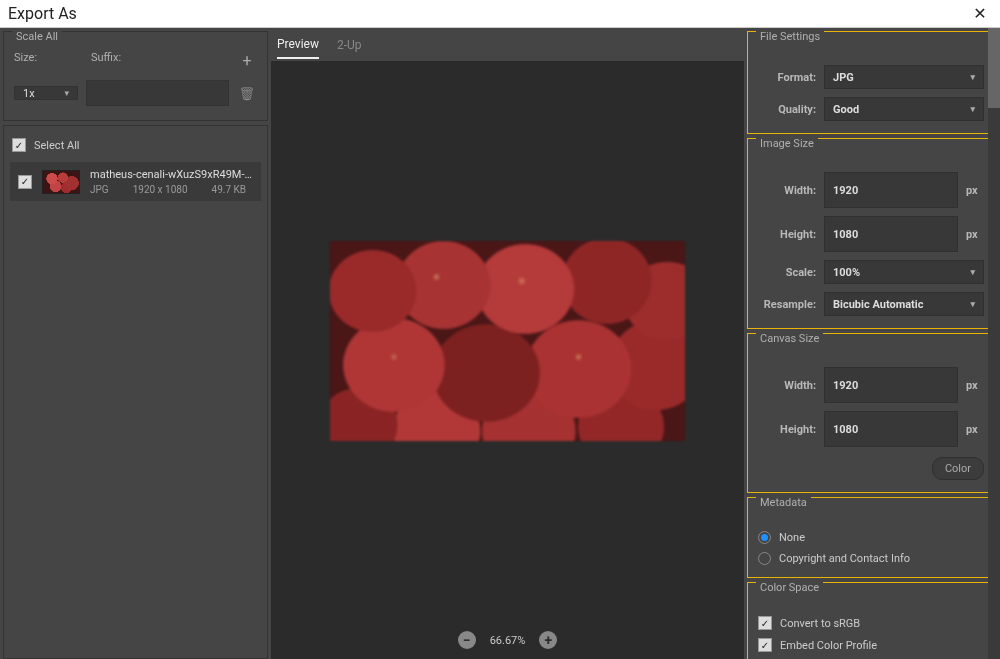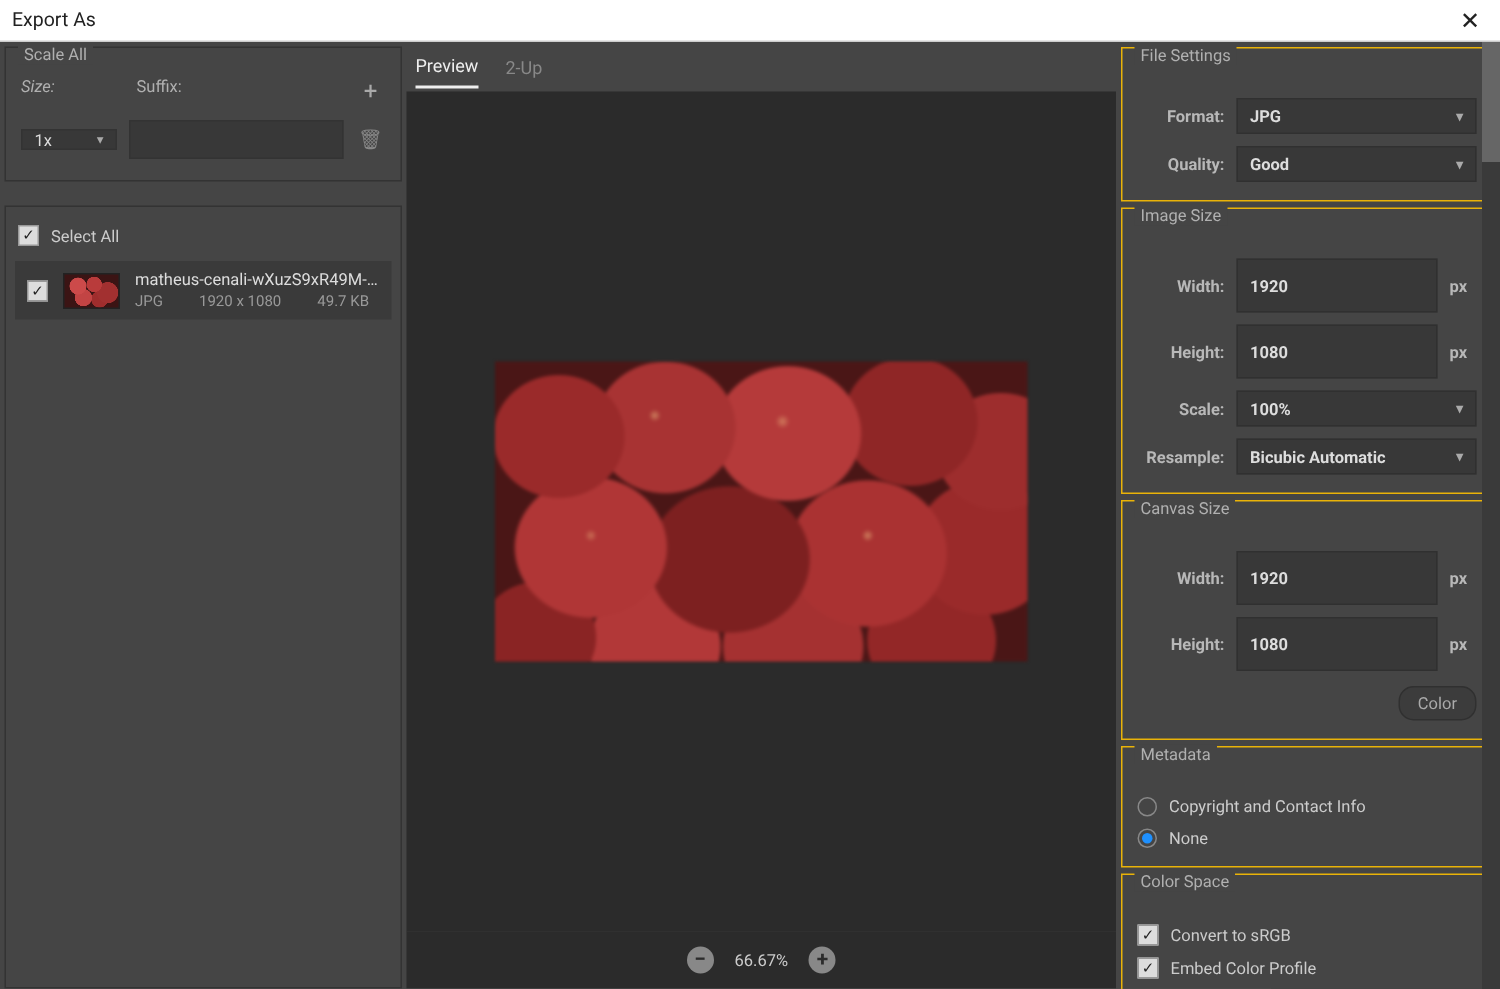--- a/index.html
+++ b/index.html
@@ -1,28 +1,28 @@
 <!DOCTYPE html>
 <html><head>
 <meta charset="utf-8">
 <style>
 * { box-sizing: border-box; margin: 0; padding: 0; font-family: -apple-system, "Segoe UI", Roboto, Arial, sans-serif; }
 body { background: #535353; width: 1000px; height: 659px; overflow: hidden; }
 
 .titlebar { background: #fff; height: 28px; display: flex; align-items: center; padding: 0 8px; justify-content: space-between; border-bottom: 1px solid #ccc; }
-.titlebar .title { font-size: 13px; color: #222; }
+.titlebar .title { font-size: 16px; color: #222; }
 .titlebar .close { font-size: 16px; color: #222; cursor: pointer; width: 24px; text-align: center; }
 
 .dialog { display: flex; height: calc(100% - 28px); background: #454545; padding: 3px 3px 0 3px; gap: 3px; }
 
-.left-panel { width: 265px; display: flex; flex-direction: column; gap: 16px; }
+.left-panel { width: 265px; display: flex; flex-direction: column; gap: 4px; }
 .scale-panel { border: 1px solid #333; padding: 6px 10px 14px 10px; position: relative; }
 .scale-panel .legend, .right-panel .legend { position: relative; top: -13px; background: #454545; padding: 0 4px; font-size: 11px; color: #b0b0b0; display: inline-block; margin-left: -2px; }
 .scale-header { display: flex; font-size: 11px; color: #b0b0b0; margin-top: -6px; }
-.scale-header .size-label { width: 77px; font-style: italic; }
+.scale-header .size-label { width: 77px; }
 .scale-header .suffix-label { flex: 1; }
 .scale-header .add { width: 20px; text-align: center; font-size: 16px; color: #aaa; cursor: pointer; }
 .scale-row { display: flex; gap: 8px; margin-top: 10px; align-items: center; }
 .size-select { width: 64px; height: 14px; background: #383838; border: 1px solid #333; color: #ddd; font-size: 11px; display: flex; align-items: center; justify-content: space-between; padding: 0 8px; cursor: pointer; }
 .suffix-input { flex: 1; height: 26px; background: #383838; border: 1px solid #333; }
 .trash { width: 20px; color: #888; font-size: 13px; text-align: center; cursor: pointer; }
 
 .asset-panel { border: 1px solid #333; flex: 1; padding: 8px 6px; }
 .select-all-row { display: flex; align-items: center; gap: 8px; padding: 4px 2px 10px 2px; }
 .chk { width: 14px; height: 14px; background: #ddd; border: 1px solid #999; display: inline-flex; align-items: center; justify-content: center; font-size: 10px; color: #222; cursor: pointer; }
@@ -225,27 +225,27 @@
         <span class="unit">px</span>
       </div>
       <div style="display:flex">
             <span class="reset-btn">Color</span>
           </div>
     </div>
 
     <div class="section">
       <span class="legend">Metadata</span>
       <label class="opt">
+        <span class="radio checked"></span>
+        <span>None</span>
+      </label>
+      <label class="opt">
         <span class="radio"></span>
         <span>Copyright and Contact Info</span>
       </label>
-      <label class="opt">
-        <span class="radio checked"></span>
-        <span>None</span>
-      </label>
     </div>
 
     <div class="section">
       <span class="legend">Color Space</span>
       <label class="opt">
         <span class="chk">✓</span>
         <span>Convert to sRGB</span>
       </label>
       <label class="opt">
         <span class="chk">✓</span>

